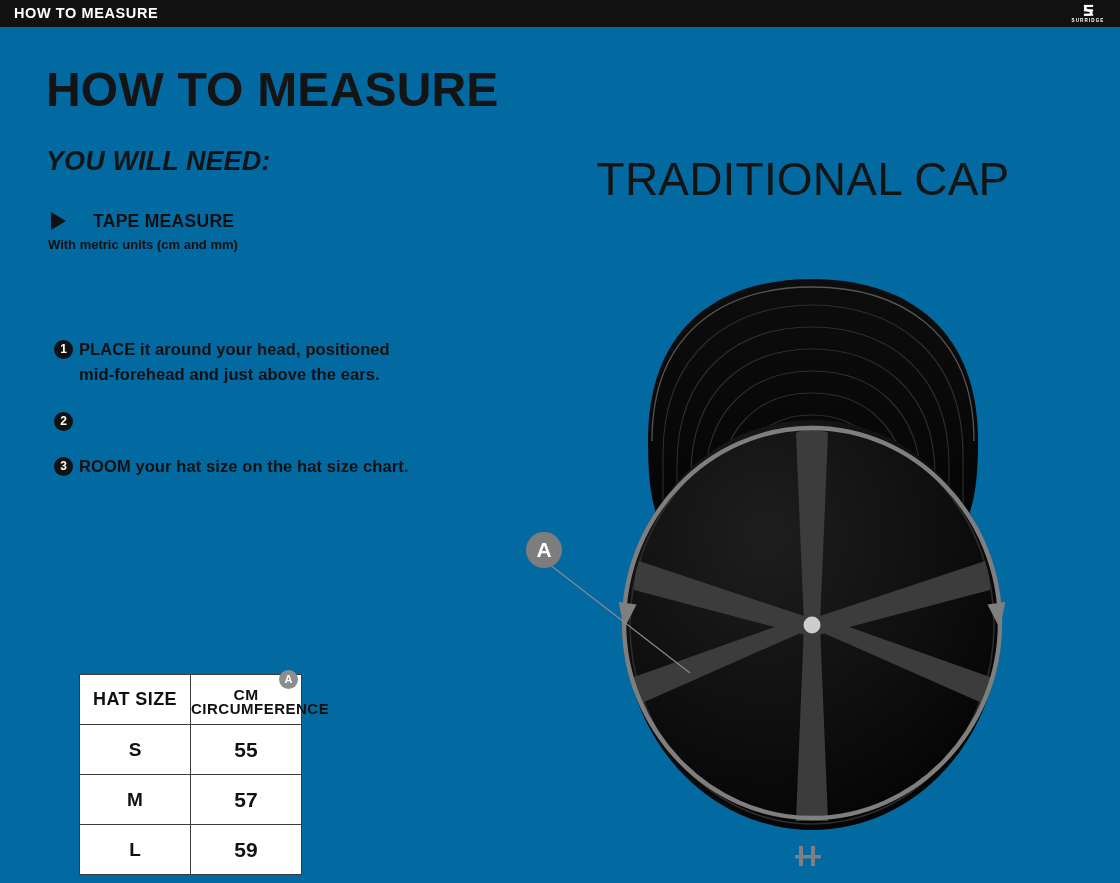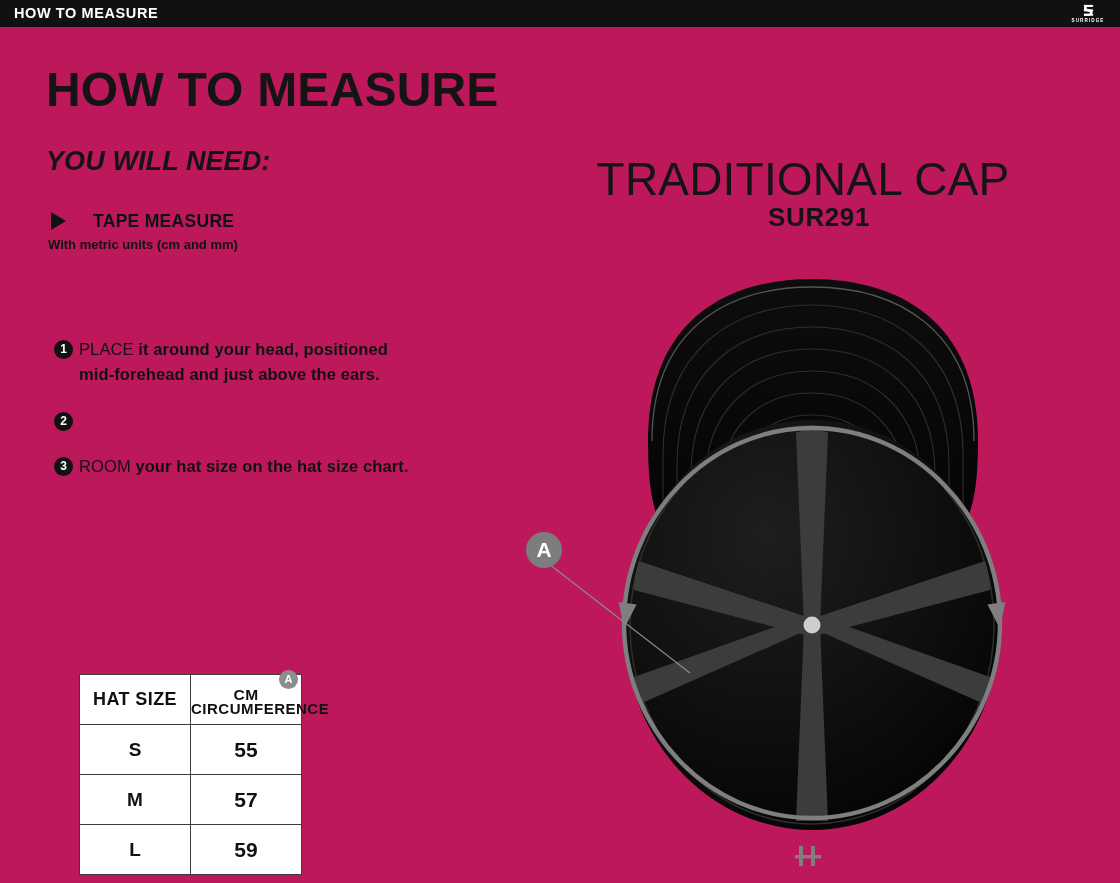--- a/index.html
+++ b/index.html
@@ -8,21 +8,21 @@
     width: 1120px;
     height: 883px;
     background: #ffffff;
     font-family: "Liberation Sans", sans-serif;
     overflow: hidden;
   }
   #page {
     position: relative;
     width: 1120px;
     height: 883px;
-    background: #be185d;
+    background: #0369a1;
   }
 
   
   .topbar {
     position: absolute;
     left: 0; top: 0;
     width: 1120px; height: 27px;
     background: #111111;
   }
   .topbar-title {
@@ -120,21 +120,21 @@
     text-align: center;
     margin-top: 3px;
   }
   .step-text {
     font-size: 16.5px;
     font-weight: bold;
     line-height: 24.6px;
     color: #111111;
     letter-spacing: 0.1px;
   }
-  .step-text .lead { font-weight: normal; }
+  .step-text .lead { font-weight: bold; }
 
   .note {
     position: absolute;
     left: 79px; top: 592px;
     font-size: 10.4px;
     font-weight: bold;
     line-height: 14.7px;
     letter-spacing: 0.35px;
     color: #bfbfbf;
     white-space: pre-line;
@@ -288,21 +288,20 @@
         <td class="cell-val">57</td>
       </tr>
       <tr>
         <td class="cell-size">L</td>
         <td class="cell-val">59</td>
       </tr>
     </tbody>
   </table>
 
   <div class="product-title">TRADITIONAL CAP</div>
-  <div class="product-code">SUR291</div>
 
   <div class="cap-figure">
     <svg class="cap-svg" viewBox="0 0 620 618">
       <defs>
         <radialGradient id="crownGrad" cx="38%" cy="28%" r="78%">
           <stop offset="0%" stop-color="#1e1e1e"></stop>
           <stop offset="55%" stop-color="#101010"></stop>
           <stop offset="100%" stop-color="#040404"></stop>
         </radialGradient>
         <linearGradient id="visorGrad" x1="0" y1="0" x2="0" y2="1">

